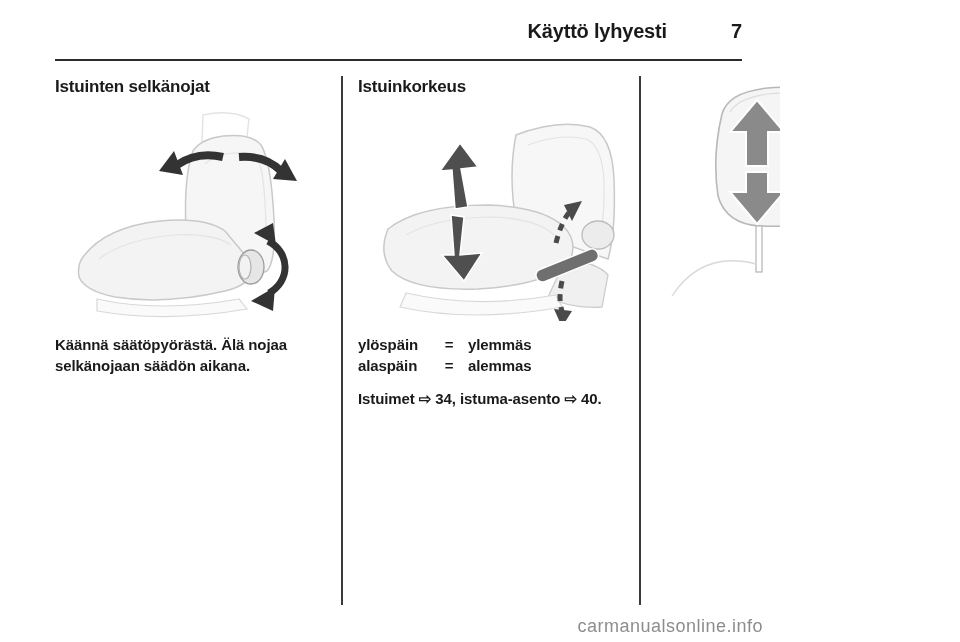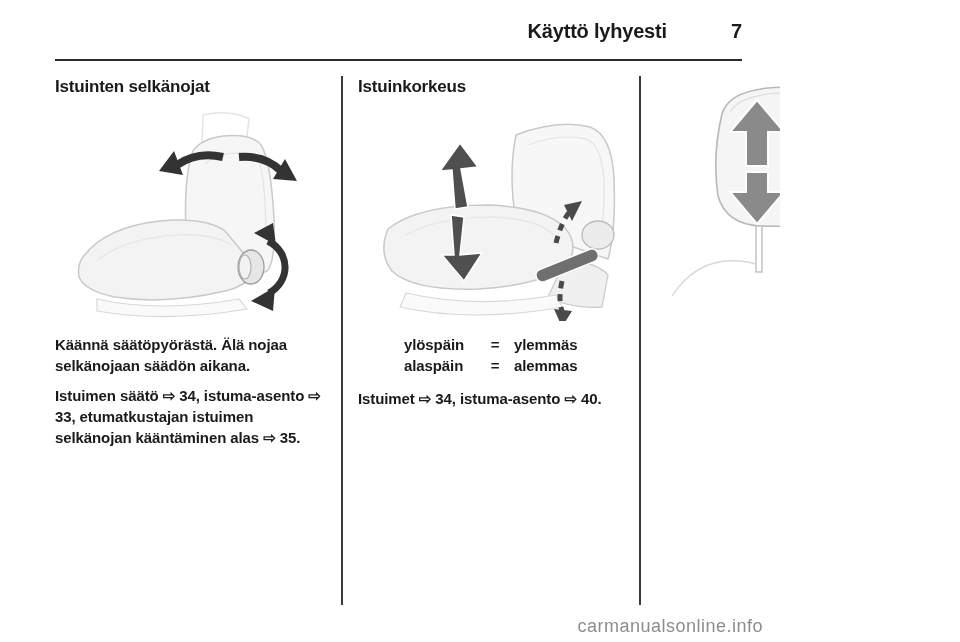--- a/index.html
+++ b/index.html
@@ -27,21 +27,21 @@
   .col-3 .col-heading { font-size:22px; margin:0 0 9px 0; }
 
   .figure { width:276px; height:212px; overflow:hidden; }
   .col-3 .figure { height:222px; }
   .figure svg { display:block; }
 
   .body { margin-top:13px; font-size:15px; font-weight:700; line-height:21px; letter-spacing:-0.1px; }
   .body p { margin:0 0 9px 0; }
   .lead { margin-bottom:5px; }
   .def-table { margin:0 0 12px 0; }
-  .def-row { display:flex; line-height:21px;margin-left:46px; }
+  .def-row { display:flex; line-height:21px; }
   .def-term { width:72px; }
   .def-eq { width:38px; text-align:center; }
 
   .watermark { position:absolute; right:17px; bottom:5px; font-size:18px;
     color:#8d8d8d; font-weight:400; letter-spacing:0.5px; }
 </style>
 </head>
 <body>
 
 <div class="page">
@@ -77,21 +77,20 @@
 
         <ellipse cx="196" cy="158" rx="13" ry="17" fill="#e6e6e6" stroke="#9c9c9c" stroke-width="1.3"></ellipse>
         <ellipse cx="190" cy="158" rx="6" ry="12" fill="#f2f2f2" stroke="#b2b2b2" stroke-width="1.2"></ellipse>
         <path d="M213,132 A33,30 0 0 1 214,184" stroke="#333333" stroke-width="7" fill="none"></path>
         <polygon points="221,136 199,124 218,114" fill="#333333"></polygon>
         <polygon points="220,178 196,192 218,202" fill="#333333"></polygon>
       </svg>
     </div>
     <div class="body">
       <p>Käännä säätöpyörästä. Älä nojaa selkänojaan säädön aikana.</p>
-      <p>Istuimen säätö ⇨ 34, istuma-asento ⇨ 33, etumatkustajan istuimen selkänojan kääntäminen alas ⇨ 35.</p>
     </div>
   </div>
 
   <div class="col col-2">
     <div class="col-heading">Istuinkorkeus</div>
     <div class="figure">
       <svg width="276" height="212" viewBox="0 0 276 212">
 
         <path d="M158,26 Q200,10 232,18 Q254,26 256,70 Q258,122 250,150 L198,132 Q170,124 158,112 Q150,66 158,26 Z" fill="#f7f7f7" stroke="#c9c9c9" stroke-width="1.5"></path>
         <path d="M170,36 Q202,24 228,30 Q244,36 246,72 Q247,104 242,128" fill="none" stroke="#e3e3e3" stroke-width="1.2"></path>

